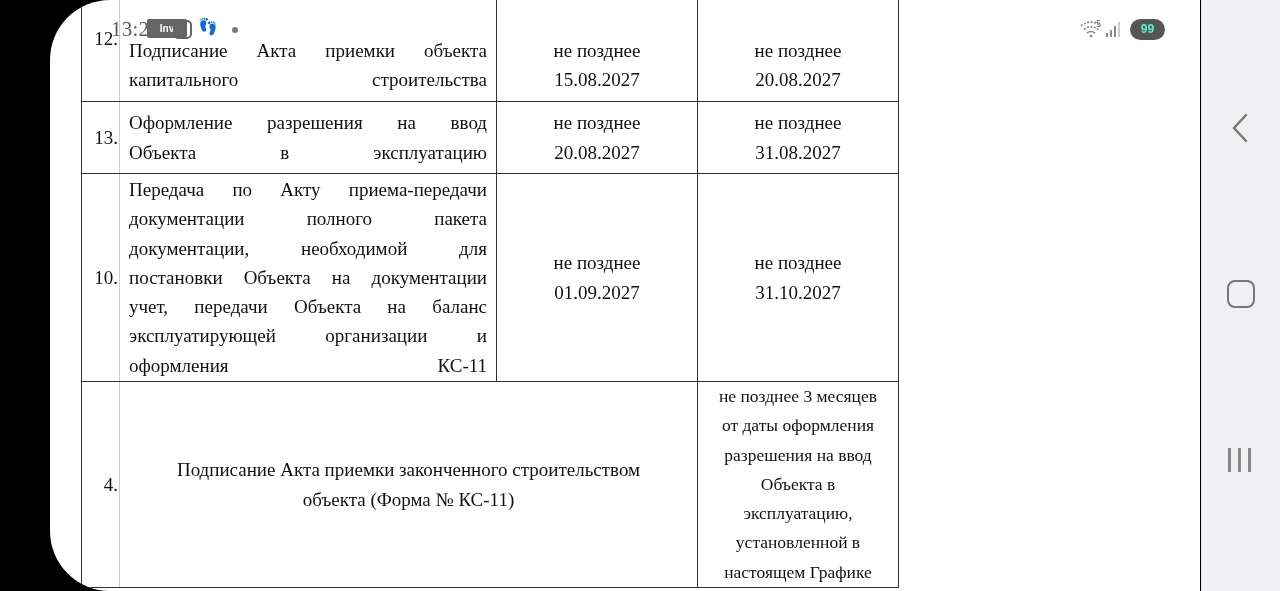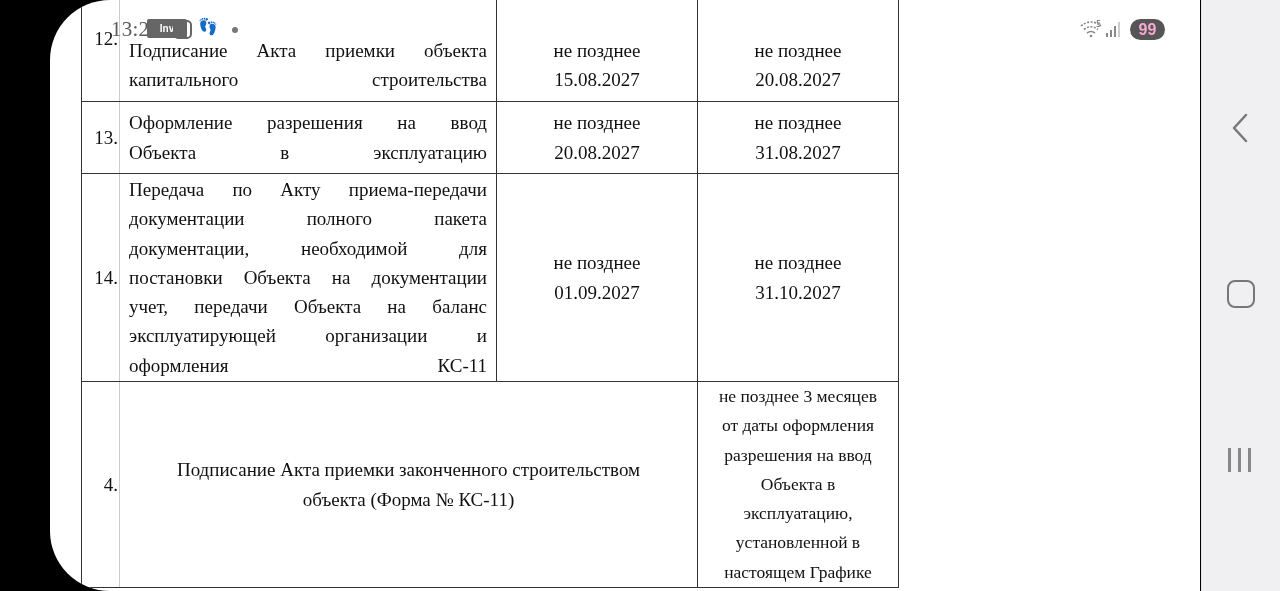--- a/index.html
+++ b/index.html
@@ -10,21 +10,21 @@
     .time { position:absolute; left:33px; top:17px; font-family:Liberation Serif, serif; font-size:21px; color:#5a5a5a; letter-spacing:0.2px;padding-left:28px; }
     .sb-icon { position:absolute; top:19px; }
     .inv { left:97px; width:40px; height:19px; background:#666; color:#fff; font-family:"Liberation Sans", sans-serif; font-size:10px; font-weight:bold; line-height:19px; text-align:center; border-radius:2px; }
     .insta { left:123px; width:15px; height:15px; border:2px solid #666; border-radius:5px; top:20px; }
     .insta:after { content:""; position:absolute; left:3px; top:3px; width:7px; height:7px; border:2px solid #666; border-radius:50%; box-sizing:border-box; }
     .steps { left:148px; top:17px; font-size:16px; color:#666; font-family:"DejaVu Sans", sans-serif; }
     .dot { left:182px; top:27px; width:6px; height:6px; background:#777; border-radius:50%; }
     .wifi { left:1030px; top:20px; font-family:"DejaVu Sans", sans-serif; font-size:13px; color:#777; }
     .signal { left:1056px; top:21px; width:16px; height:16px; }
     .signal span { position:absolute; bottom:0; width:2px; background:#888; }
-    .battery { left:1080px; top:19px; width:35px; height:21px; border-radius:11px; background:#555; color:#f9a8d4; font-family:"Liberation Sans", sans-serif; font-weight:bold; font-size:16px; line-height:21px; text-align:center; }
+    .battery { left:1080px; top:19px; width:35px; height:21px; border-radius:11px; background:#555; color:#5eead4; font-family:"Liberation Sans", sans-serif; font-weight:bold; font-size:12px; line-height:21px; text-align:center; }
 
     table.doc { position:absolute; left:31px; top:-1px; border-collapse:collapse; table-layout:fixed; font-size:19px; color:#111; }
     table.doc td { border:1.5px solid #333; padding:0; vertical-align:middle; line-height:29.3px; }
     td.num { width:36px; text-align:right; padding-right:1px !important; border-right:1px solid #ccc !important; font-size:19px; }
     td.desc { width:358px; padding:0 9px 0 9px !important; text-align:justify; text-align-last:justify; }
     td.date { width:200px; text-align:center;border-radius:17px; }
     td.desc-center { text-align:center; line-height:29.3px; }
     td.long { text-align:center; line-height:24px; font-size:17.5px;margin-top:38px; }
     .jline { display:block; text-align:justify; text-align-last:justify; }
     .lline { display:block; text-align:left; }
@@ -88,21 +88,21 @@
       <td class="date">
         <div>не позднее</div>
         <div>20.08.2027</div>
       </td>
       <td class="date">
         <div>не позднее</div>
         <div>31.08.2027</div>
       </td>
     </tr>
     <tr style="height:208px">
-      <td class="num">14.</td>
+      <td class="num">10.</td>
       <td class="desc">
         <span class="jline">Передача по Акту приема-передачи</span>
         <span class="jline">документации полного пакета</span>
         <span class="jline">документации, необходимой для</span>
         <span class="jline">постановки Объекта на документации</span>
         <span class="jline">учет, передачи Объекта на баланс</span>
         <span class="jline">эксплуатирующей организации и</span>
         <span class="lline">оформления КС-11</span>
       </td>
       <td class="date">

